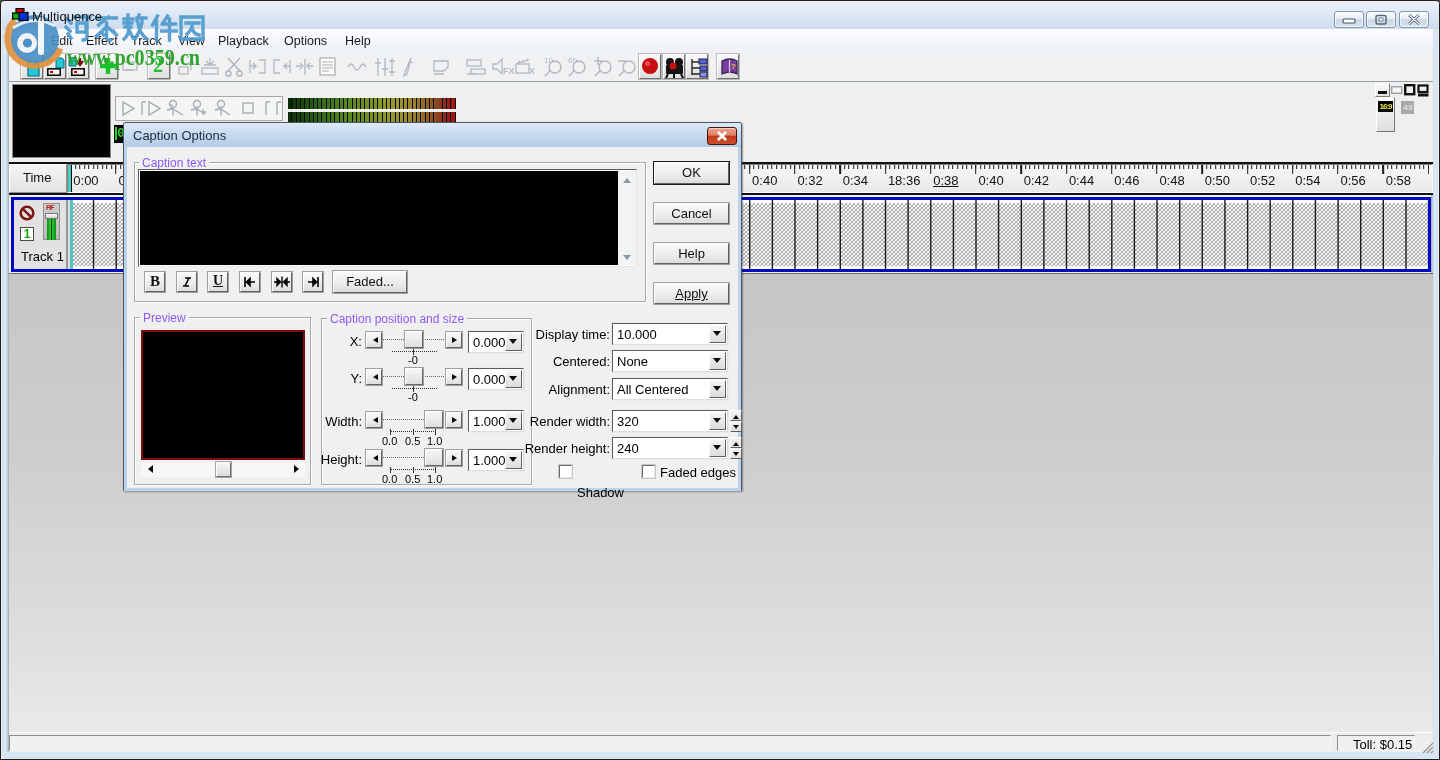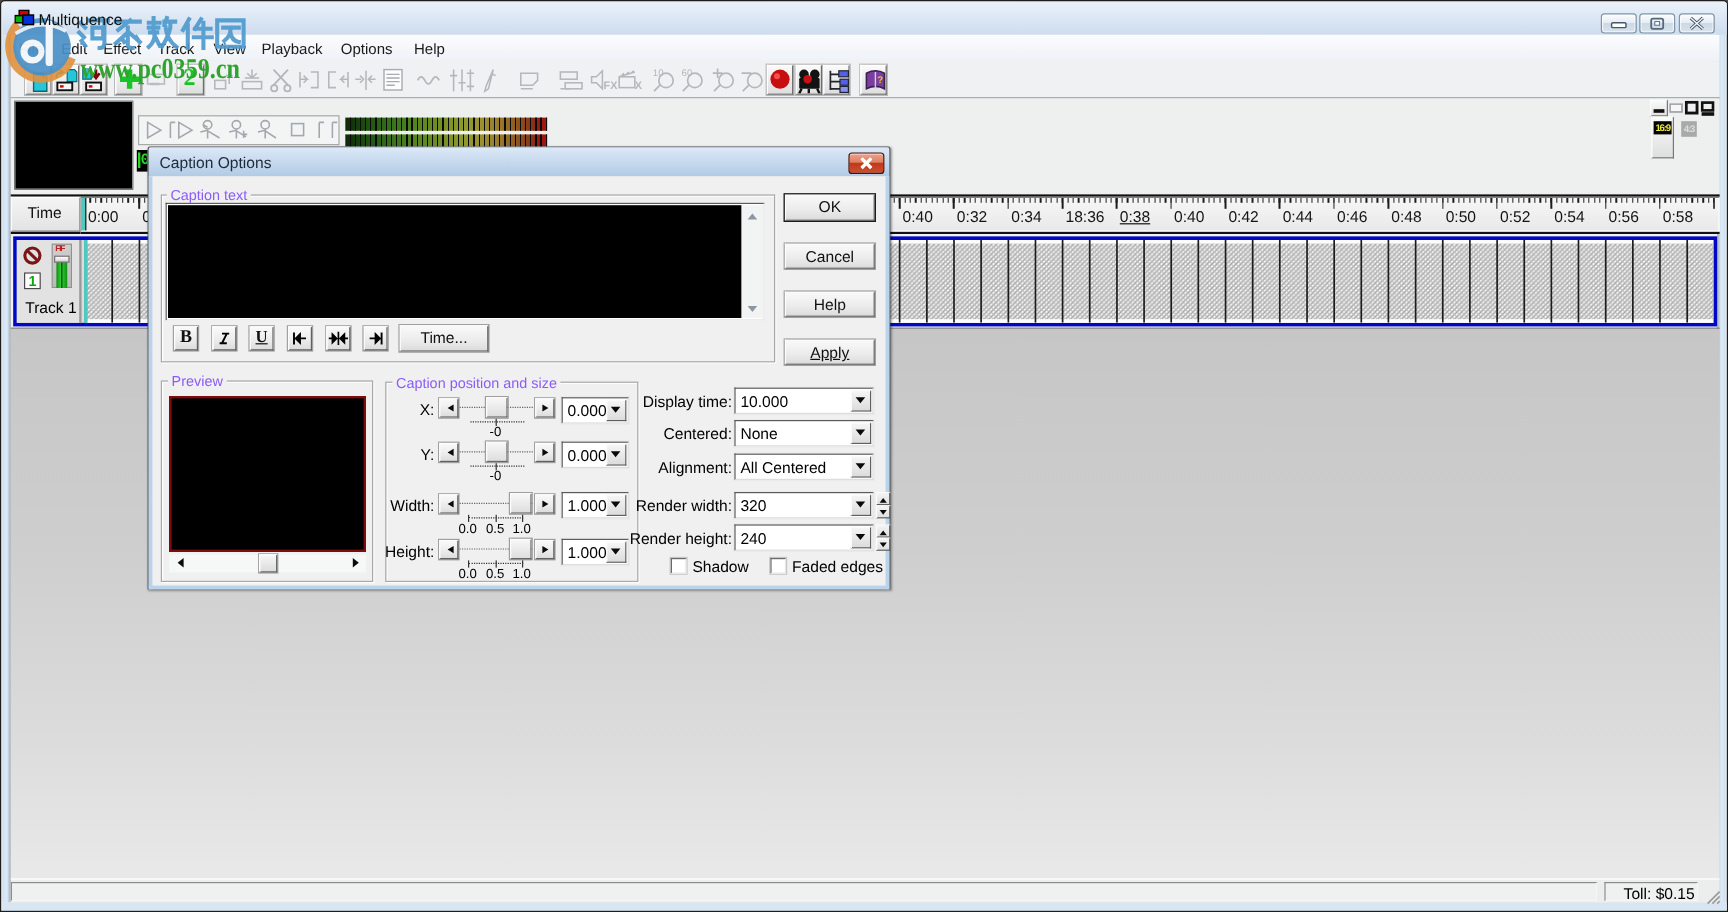--- a/index.html
+++ b/index.html
@@ -512,21 +512,21 @@
     <div class="btn" style="left:84px; top:149px; width:20px; height:20px;"><span style="font-family:'Liberation Serif',serif; font-weight:bold; font-size:14px; text-decoration:underline; position:relative; top:0px;">U</span></div>
     <div class="btn" style="left:116px; top:149px; width:20px; height:20px;"><svg width="18" height="18">
           <path d="M4,4 v10 M5,9 h9 M9,5.5 L5.5,9 L9,12.5 z" stroke="#000" stroke-width="1.6" fill="#000"></path>
         </svg></div>
     <div class="btn" style="left:148px; top:149px; width:20px; height:20px;"><svg width="18" height="18">
           <path d="M9,3.5 v11 M1,9 h6 M17,9 h-6 M4,5.5 L7.5,9 L4,12.5 z M14,5.5 L10.5,9 L14,12.5 z" stroke="#000" stroke-width="1.4" fill="#000"></path>
         </svg></div>
     <div class="btn" style="left:179px; top:149px; width:20px; height:20px;"><svg width="18" height="18">
           <path d="M14,4 v10 M4,9 h9 M9,5.5 L12.5,9 L9,12.5 z" stroke="#000" stroke-width="1.6" fill="#000"></path>
         </svg></div>
-    <div class="btn" style="left:209px; top:148px; width:74px; height:22px; line-height:20px;">Time...</div>
+    <div class="btn" style="left:209px; top:148px; width:74px; height:22px; line-height:20px;">Faded...</div>
 
     <div class="btn" style="left:530px; top:39px; width:75px; height:22px; line-height:20px; outline:1px solid #1c1c1c;">OK</div>
     <div class="btn" style="left:530px; top:80px; width:75px; height:21px; line-height:19px;">Cancel</div>
     <div class="btn" style="left:530px; top:120px; width:75px; height:21px; line-height:19px;">Help</div>
     <div class="btn" style="left:530px; top:160px; width:75px; height:21px; line-height:19px;text-decoration:underline;">Apply</div>
 
     <div class="group" style="left:10px; top:194px; width:177px; height:168px;"></div>
     <div class="glabel" style="left:16px; top:188px;">Preview</div>
     <div class="abs" style="left:17px; top:207px; width:164px; height:130px; background:#000; border:2px solid #7d0d0d;"></div>
     <div class="abs" style="left:17px; top:339px; width:164px; height:15px; background:#f6f7f7;">
@@ -663,21 +663,21 @@
     <div class="spin" style="left:606px; top:298px;">
         <div class="tri-d" style="left:2px; top:3px; border-width:3px; border-top-width:4px;"></div>
       </div>
     <div class="spin" style="left:606px; top:314px;">
         <div class="tri-u" style="left:2px; top:1px; border-width:3px; border-bottom-width:4px;"></div>
       </div>
     <div class="spin" style="left:606px; top:325px;">
         <div class="tri-d" style="left:2px; top:3px; border-width:3px; border-top-width:4px;"></div>
       </div>
     <div class="cb" style="left:435px; top:342px;"></div>
-    <div class="lbl" style="left:453px; top:342px;">Shadow</div>
+    <div class="lbl" style="left:453px; top:362px;">Shadow</div>
     <div class="cb" style="left:518px; top:342px;"></div>
     <div class="lbl" style="left:536px; top:342px;">Faded edges</div>
   </div>
 
   <div id="wm"><svg width="215" height="66" viewBox="0 0 215 66">
     <g opacity="0.96">
       <path d="M 14.5,14 A 26,26 0 1 0 58,41" fill="none" stroke="#e0913f" stroke-width="9" opacity="0.95"></path>
       <circle cx="34" cy="32" r="24" fill="#4a90c6" opacity="0.96"></circle>
       <circle cx="26" cy="36" r="10" fill="#f3f6f9"></circle>
       <circle cx="26.5" cy="36" r="4.6" fill="#4a90c6"></circle>

